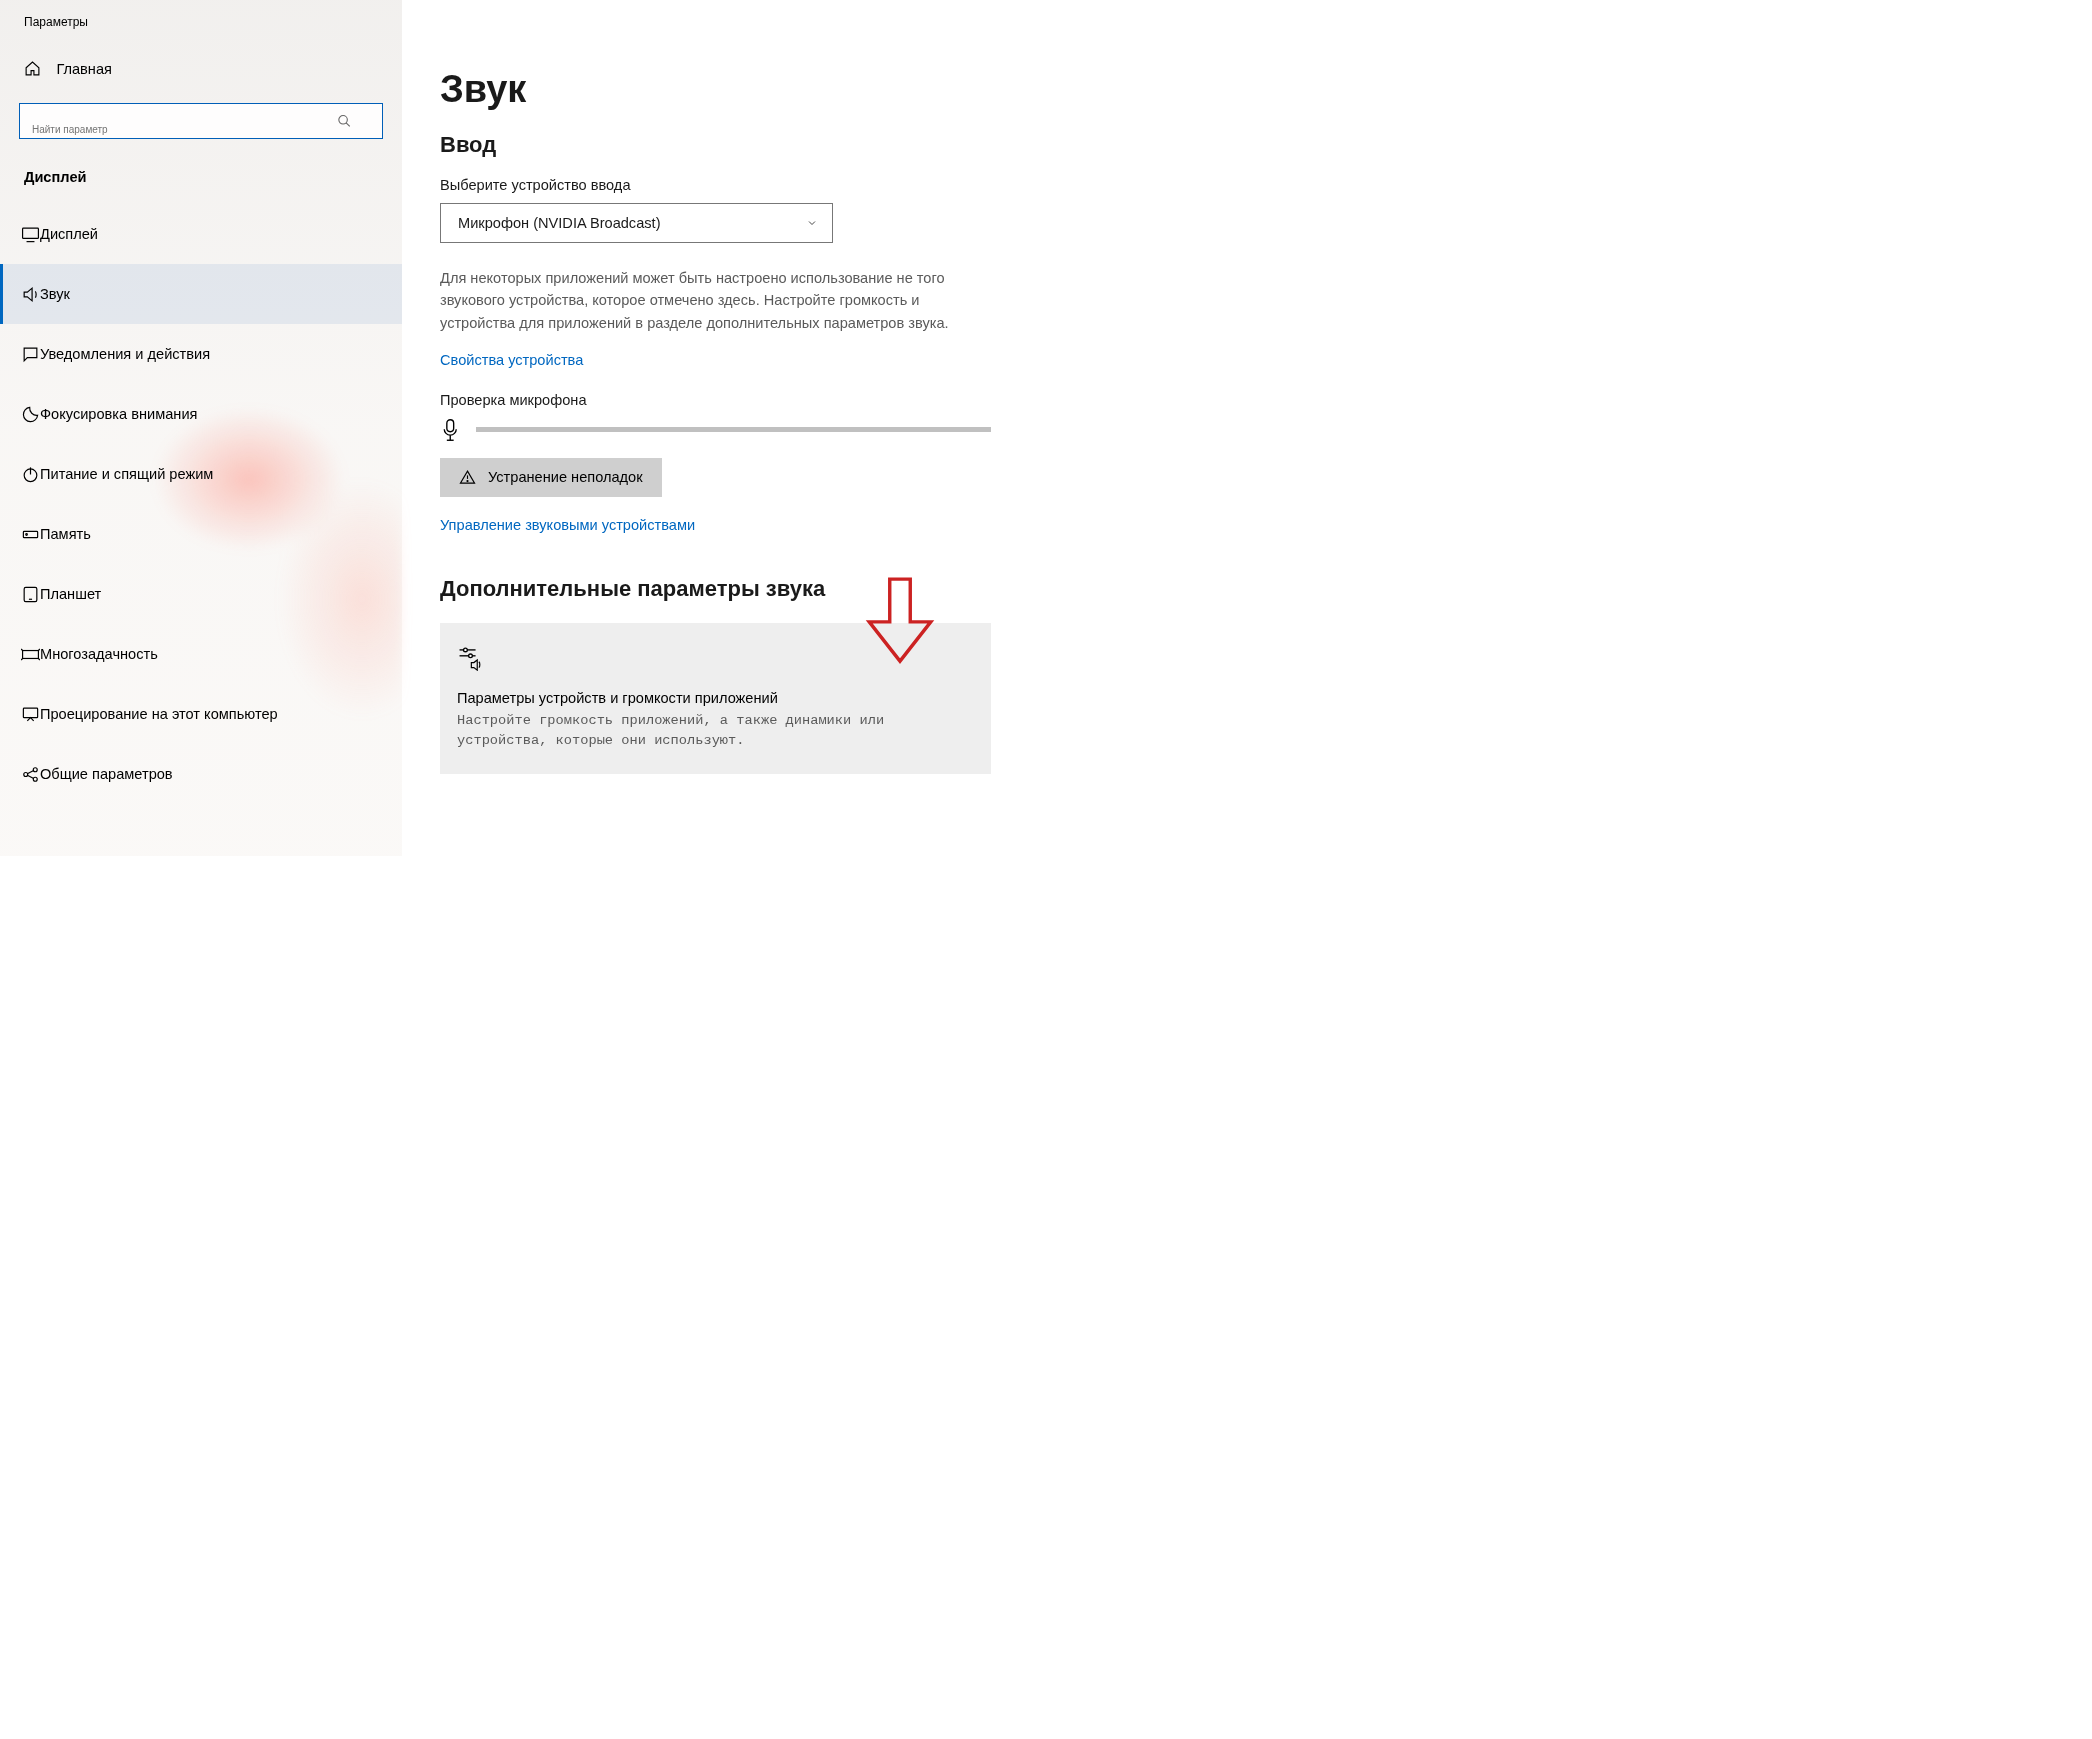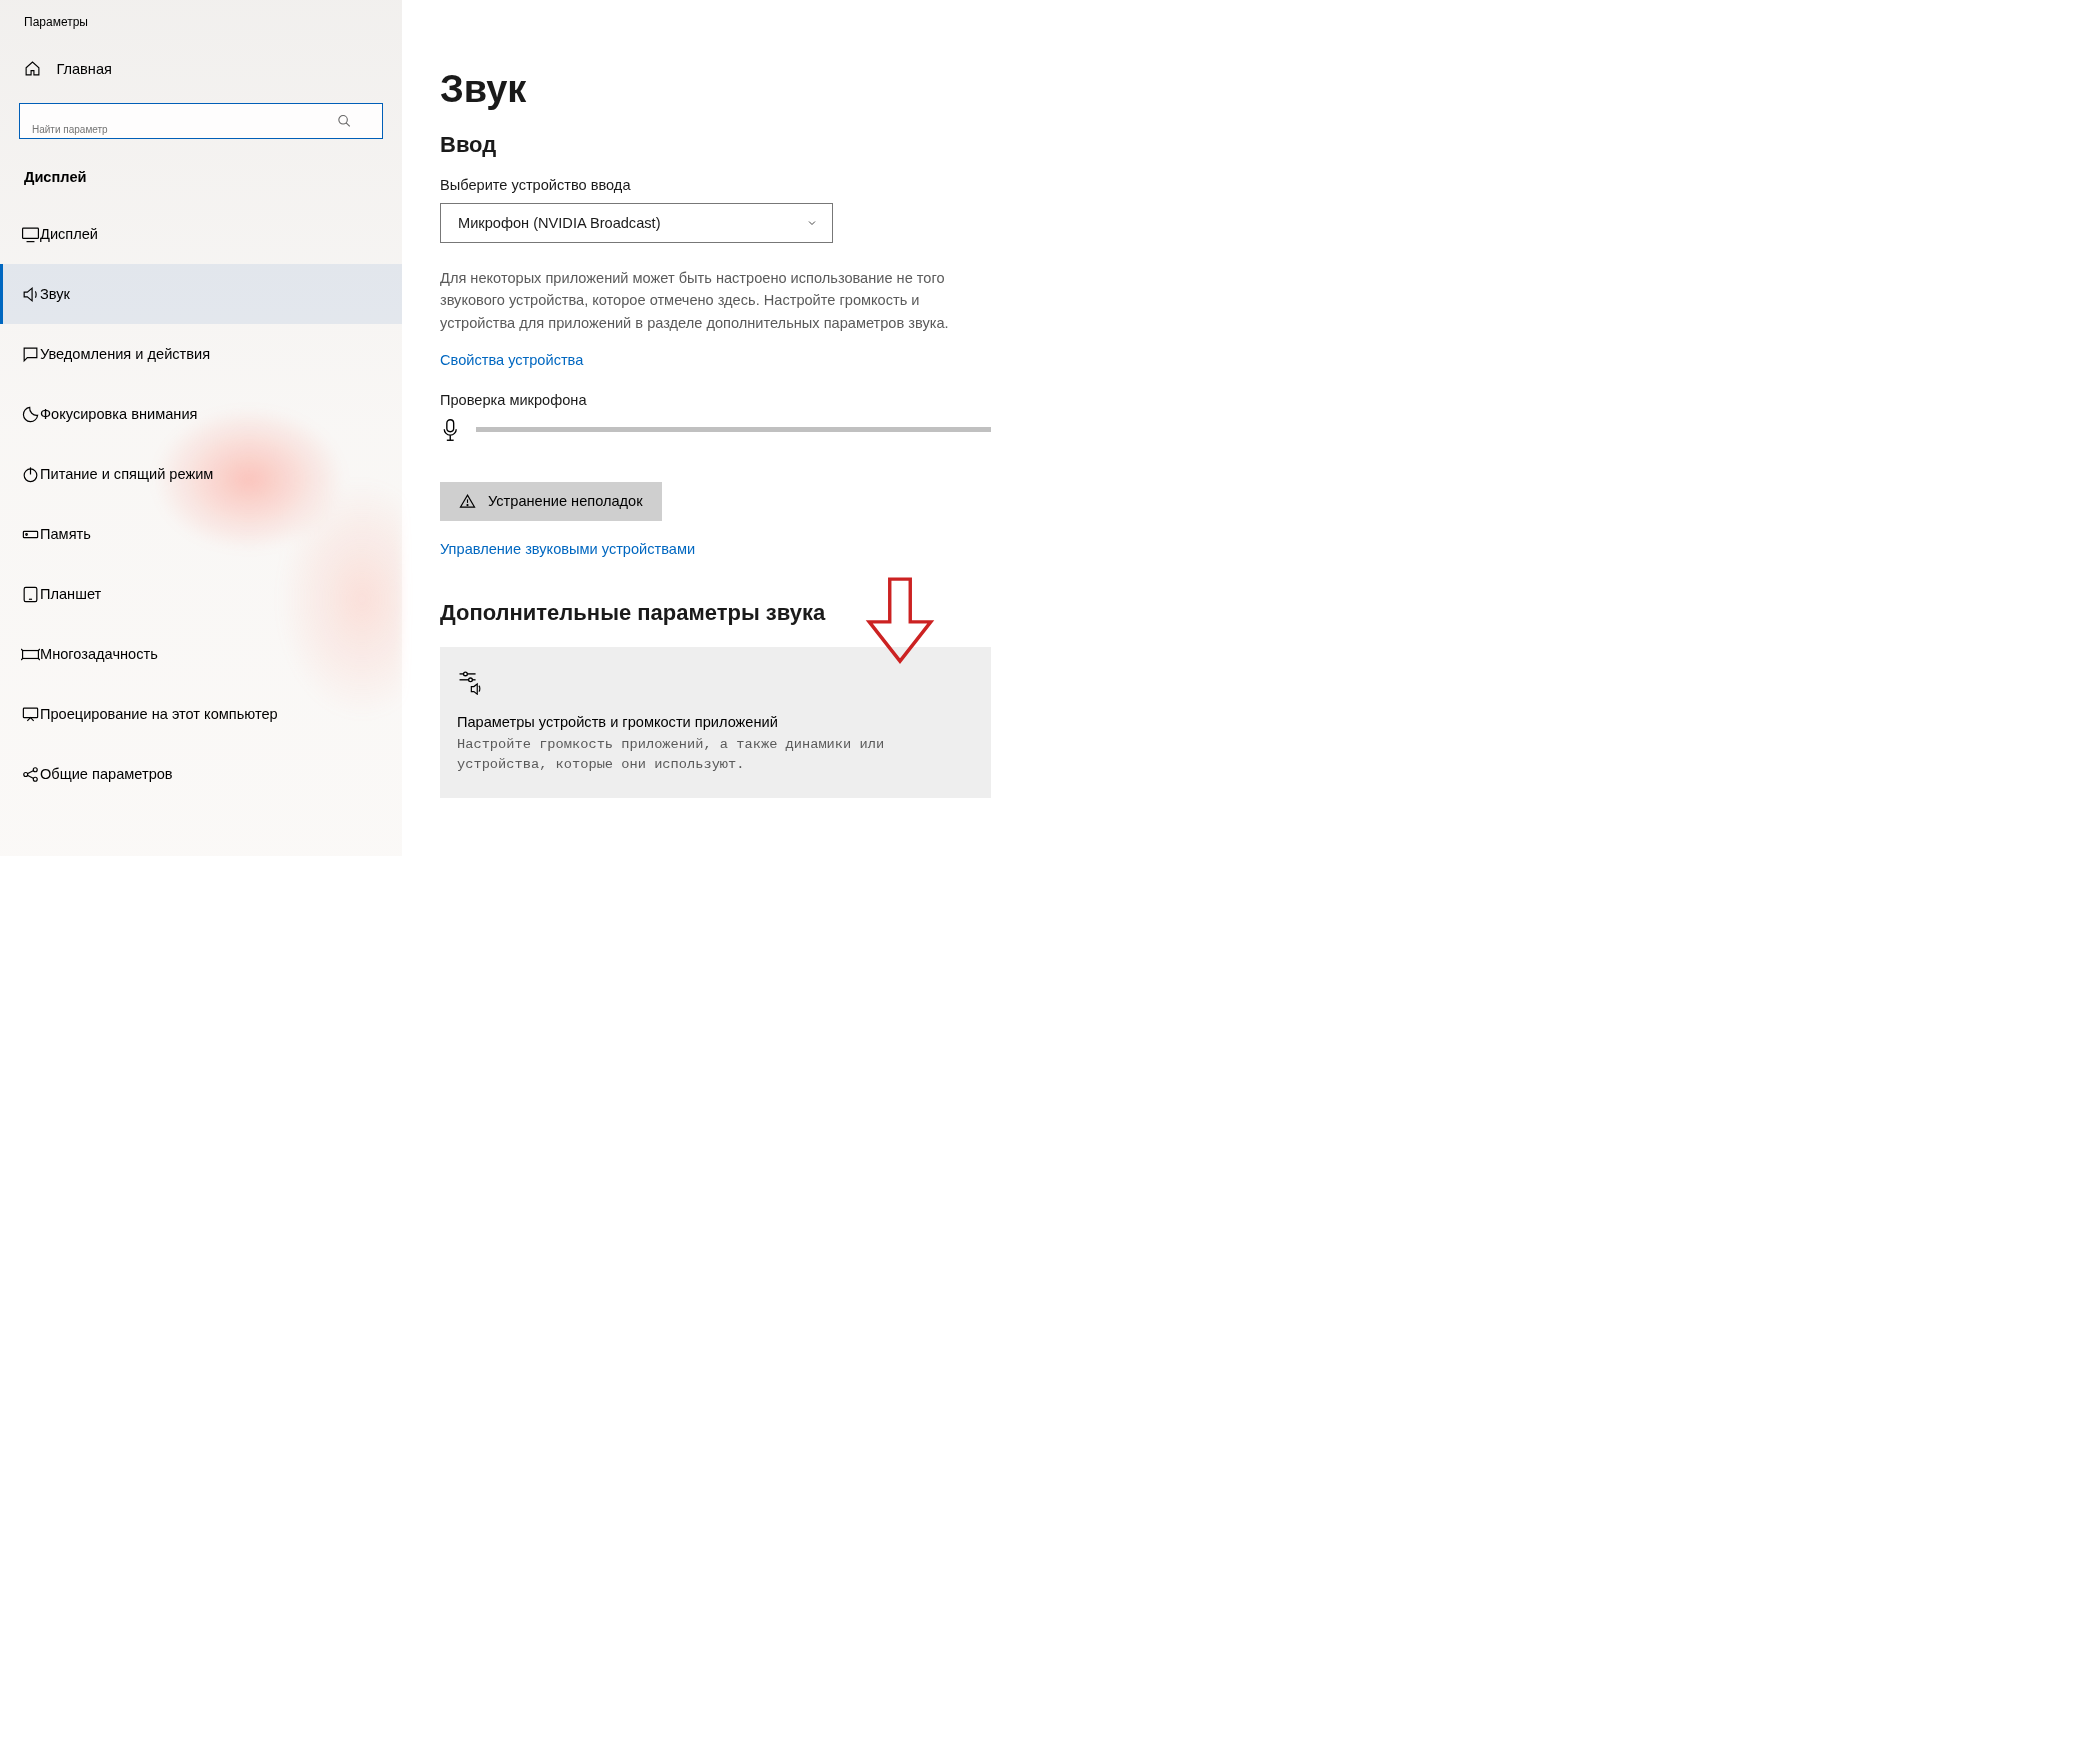--- a/index.html
+++ b/index.html
@@ -168,21 +168,21 @@
 }
 .troubleshoot-btn {
   display: inline-flex;
   align-items: center;
   gap: 12px;
   background: #cfcfcf;
   border: none;
   padding: 16px 19px;
   height: 39px;
   font-size: 14.6px;
-  margin-top: 40px;
+  margin-top: 16px;
   cursor: pointer;
   color: #000;
 }
 .section-heading {
   font-size: 22px;
   font-weight: 600;
   margin: 43px 0 20.5px 0;
 }
 .tile {
   display: flex;

